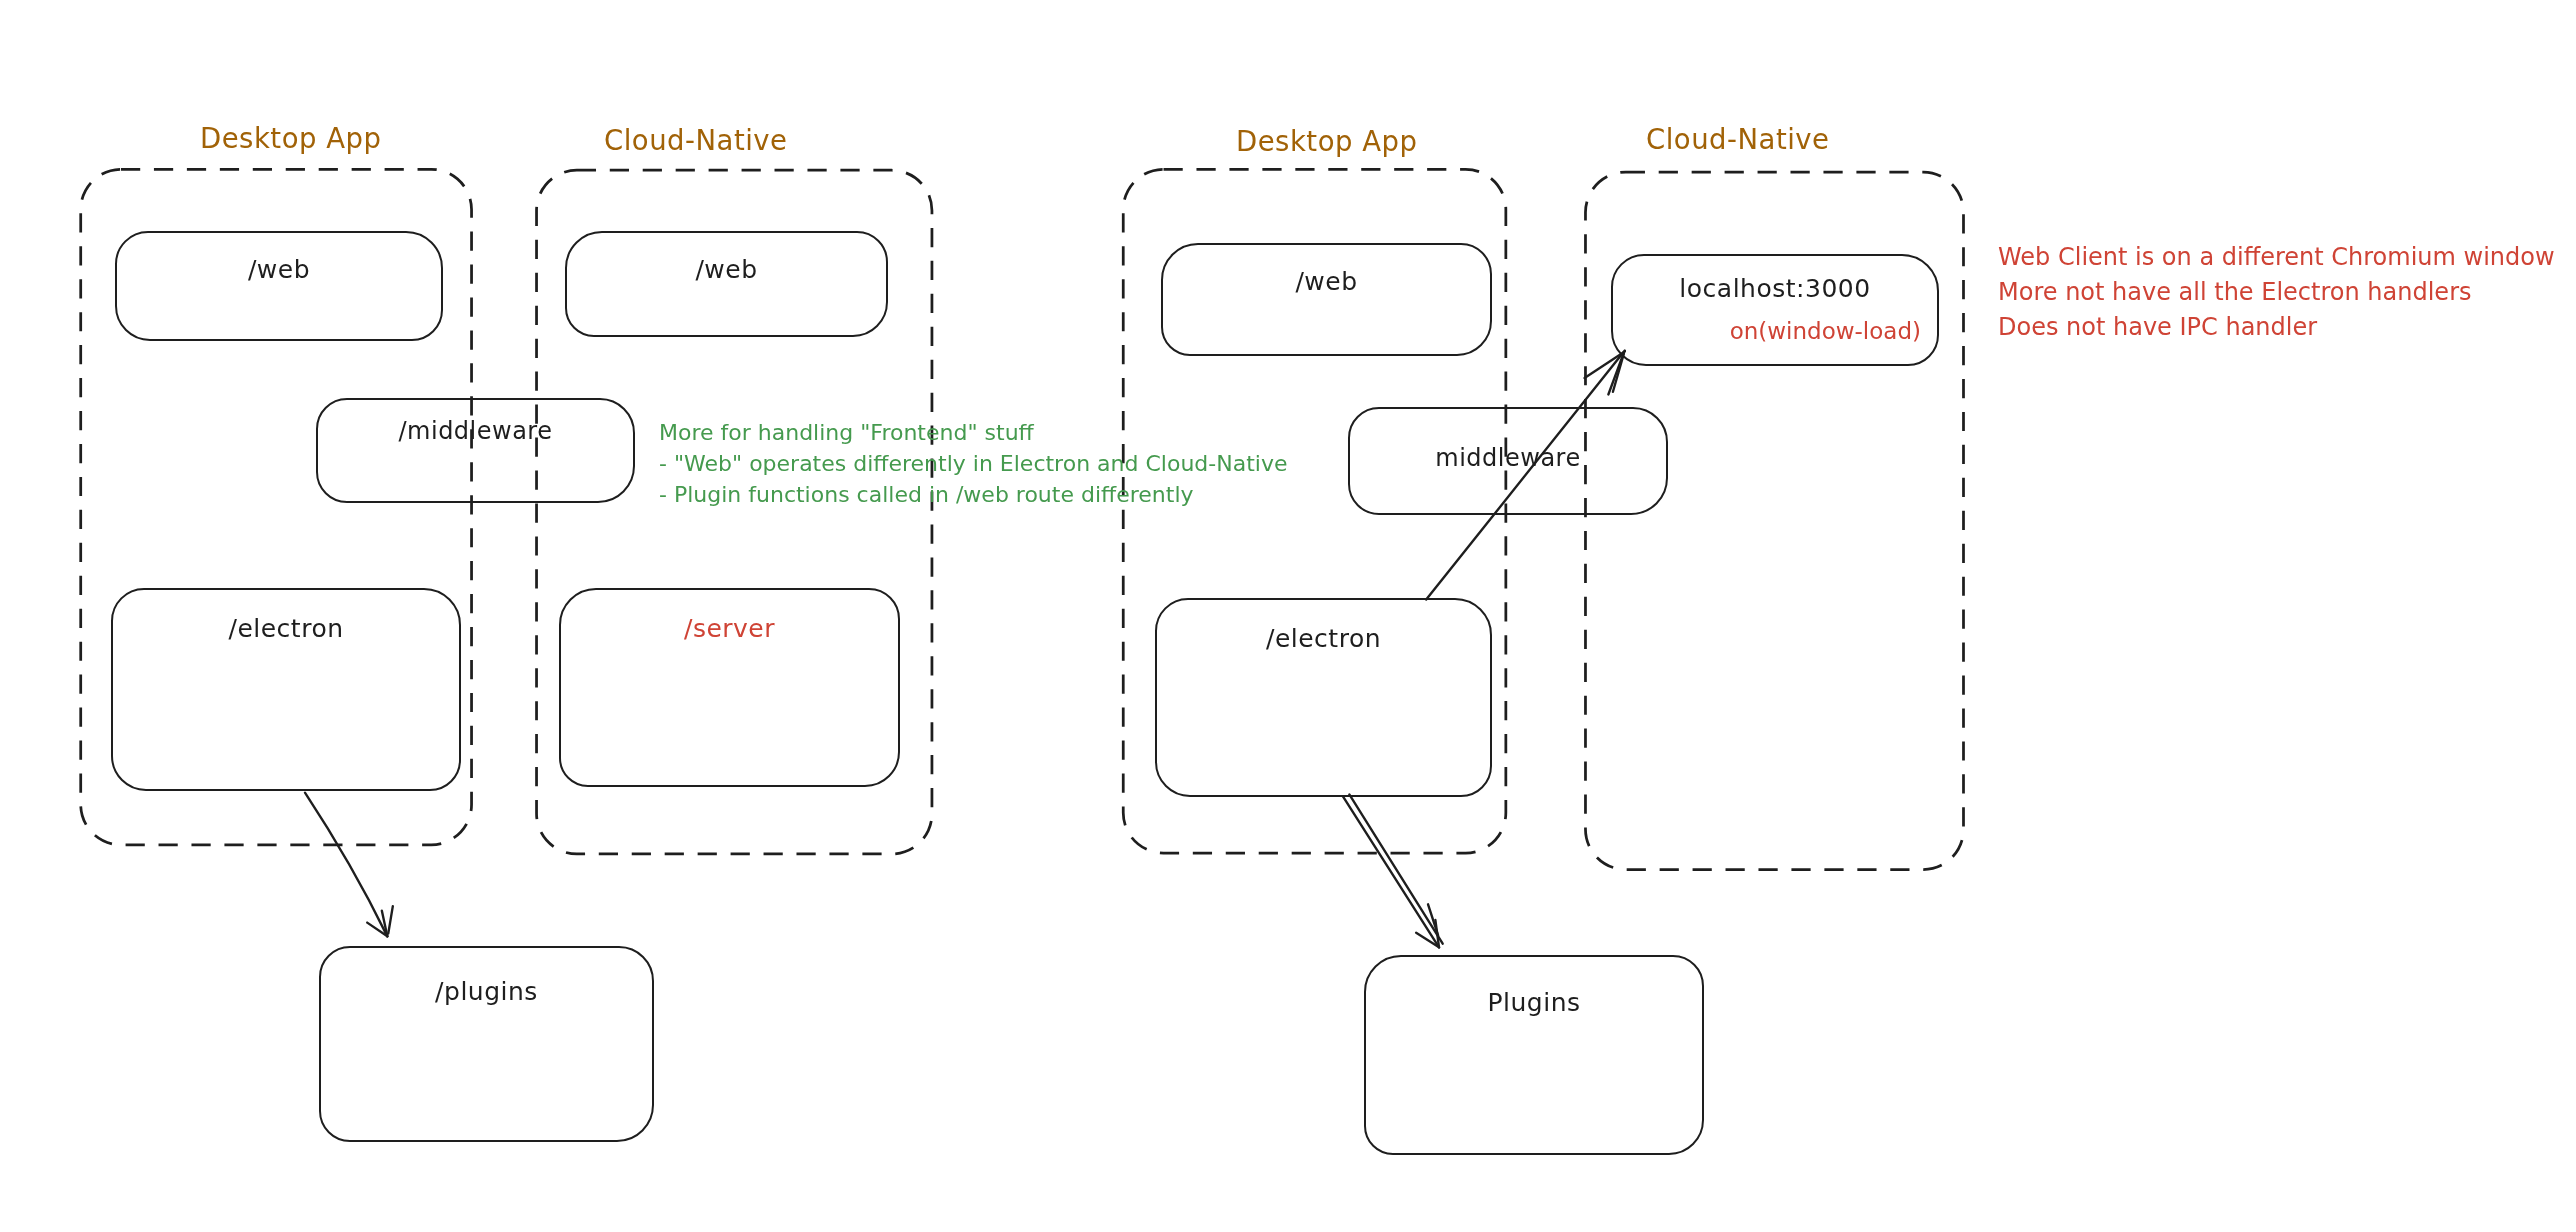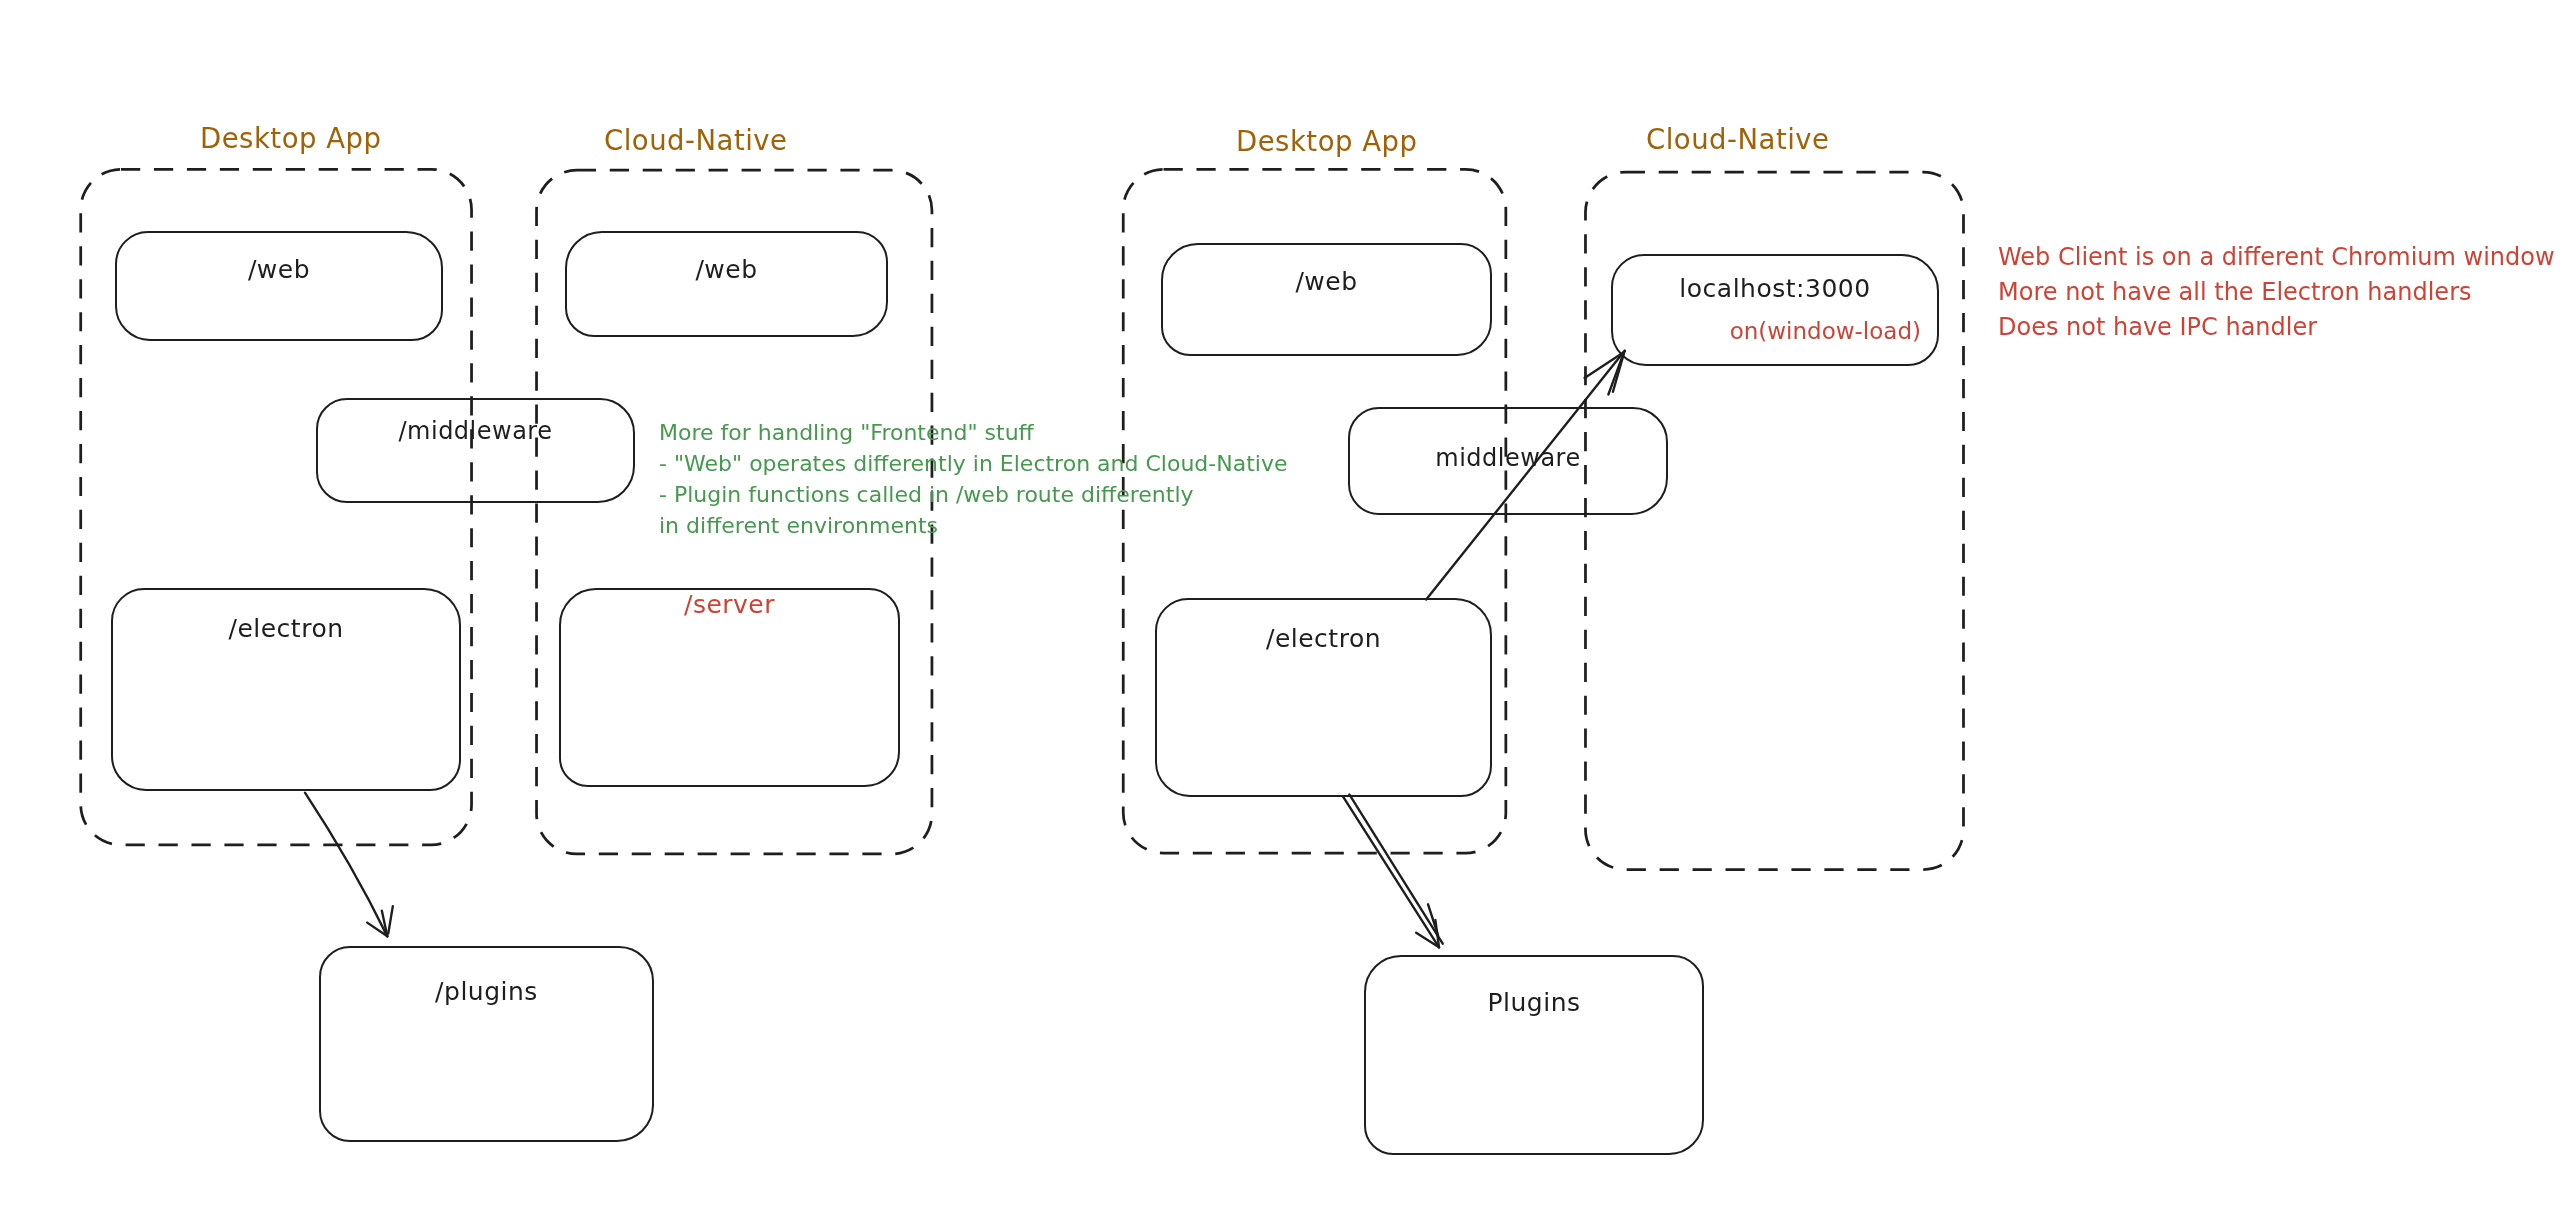--- a/index.html
+++ b/index.html
@@ -102,33 +102,32 @@
   </div>
 
   <div class="node r3" style="left:316px;top:398px;width:319px;height:105px;padding-top:17px">
     <div class="node-title" style="font-size:24px">/middleware</div>
   </div>
 
   <div class="node r1" style="left:111px;top:588px;width:350px;height:203px;padding-top:24px">
     <div class="node-title">/electron</div>
   </div>
 
-  <div class="node r2" style="left:559px;top:588px;width:341px;height:199px;">
+  <div class="node r2" style="left:559px;top:588px;width:341px;height:199px;padding-top:24px">
     <div class="node-title red-text">/server</div>
   </div>
 
   <div class="node r3" style="left:319px;top:946px;width:335px;height:196px;padding-top:29px">
     <div class="node-title">/plugins</div>
   </div>
 
   <div class="note note-green" style="left:659px;top:417px">
     <div>More for handling "Frontend" stuff</div>
     <div>- "Web" operates differently in Electron and Cloud-Native</div>
     <div>- Plugin functions called in /web route differently</div>
-    <div>in different environments</div>
   </div>
 
   <div class="group-label" style="left:1236px;top:125px">Desktop App</div>
   <div class="group-label" style="left:1646px;top:123px">Cloud-Native</div>
 
   <div class="node r2" style="left:1161px;top:243px;width:331px;height:113px;padding-top:22px">
     <div class="node-title">/web</div>
   </div>
 
   <div class="node r1" style="left:1611px;top:254px;width:328px;height:112px;padding-top:18.3px">

